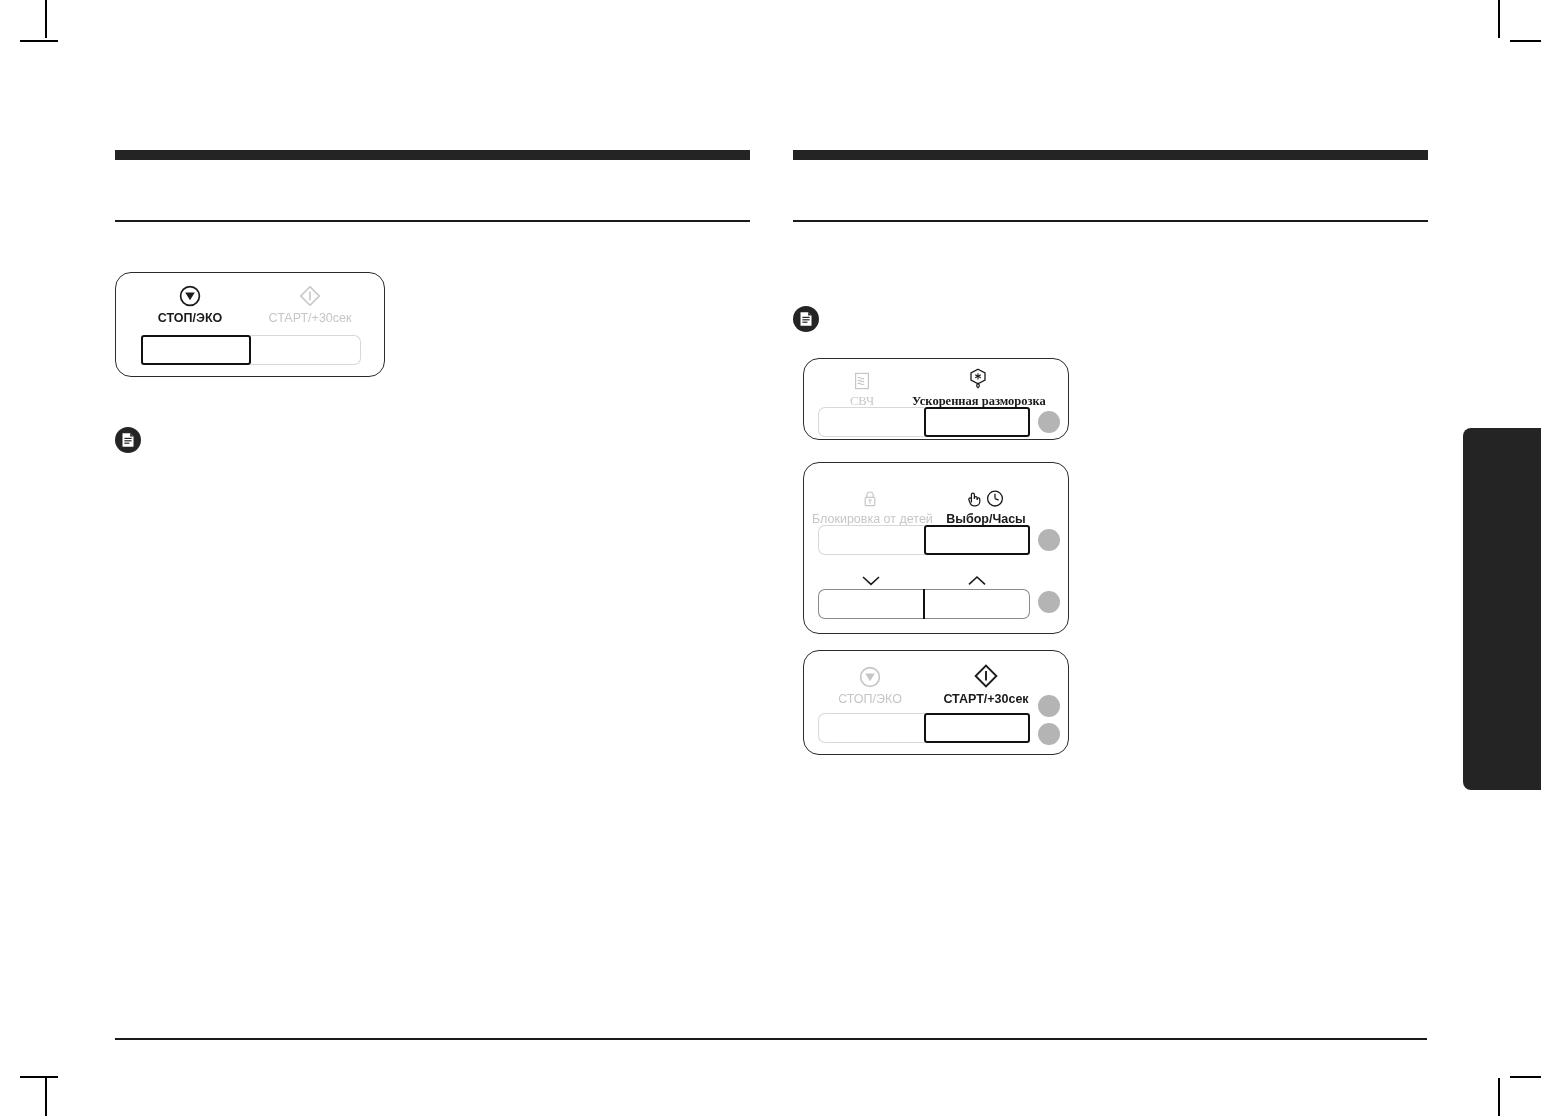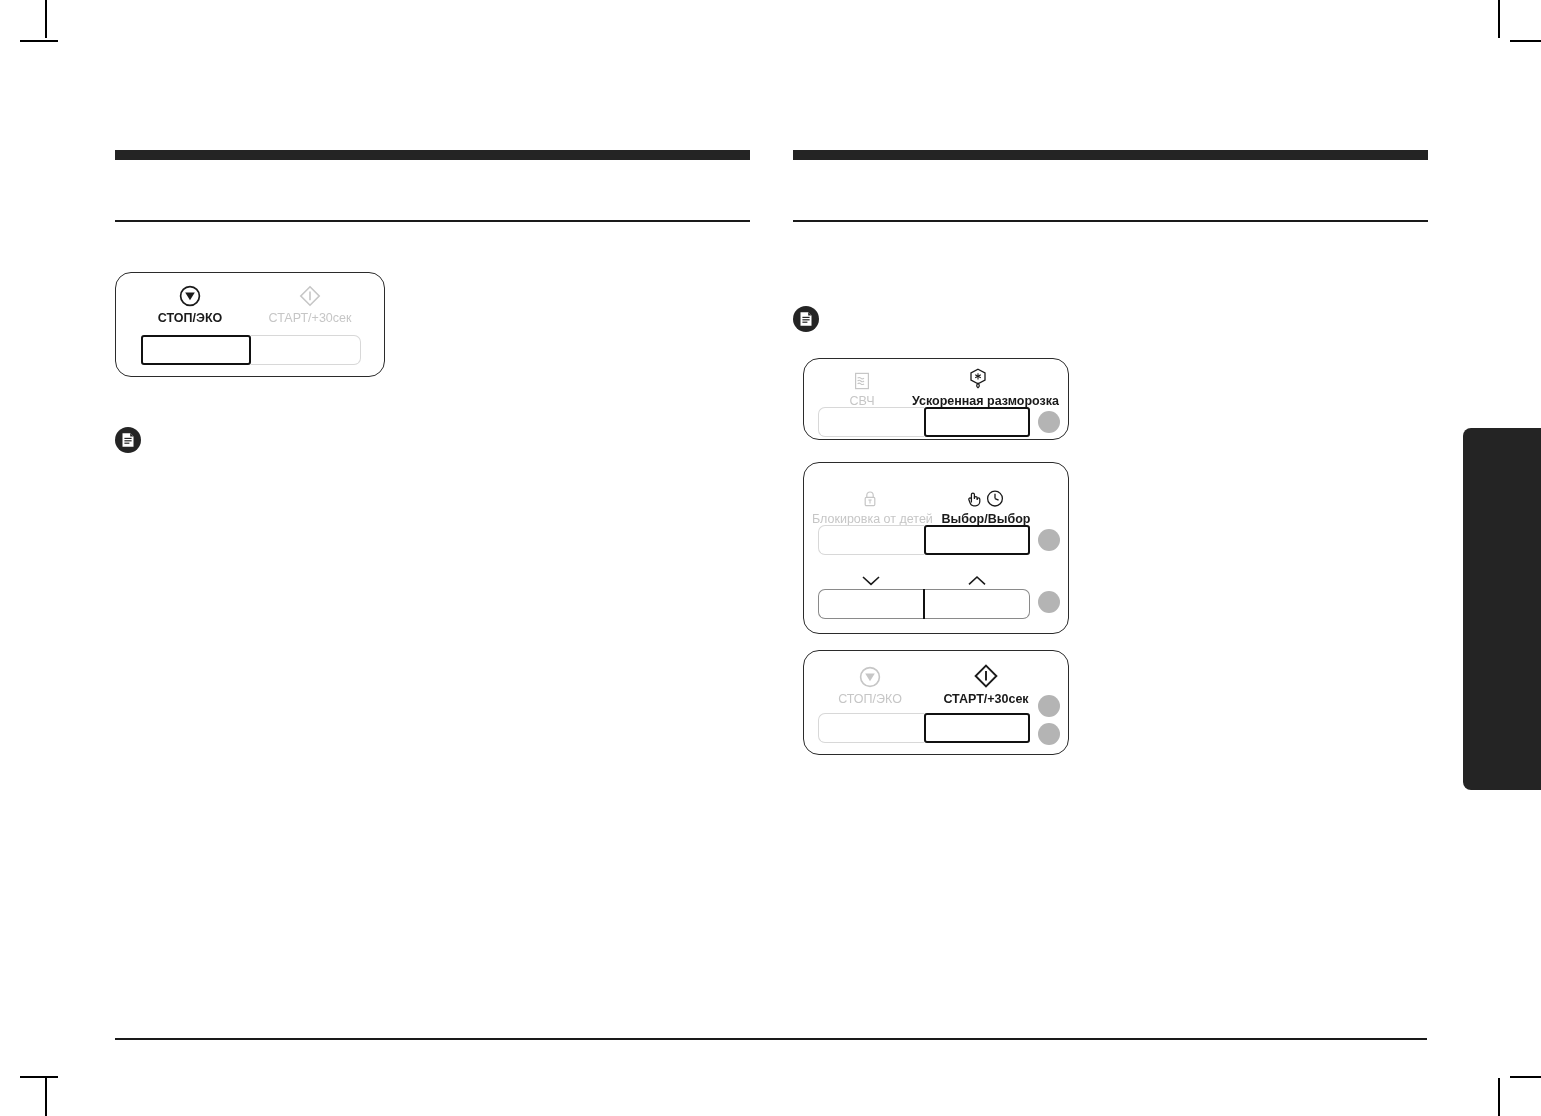--- a/index.html
+++ b/index.html
@@ -146,21 +146,21 @@
         <path d="M1.5 1.2 H9.2 L12.5 4.4 V14.8 H1.5 Z" fill="#ffffff"></path>
         <path d="M9.2 1.2 L12.5 4.4 H9.2 Z" fill="#242424"></path>
         <line x1="3.4" y1="6.4" x2="10.6" y2="6.4" stroke="#242424" stroke-width="1.2"></line>
         <line x1="3.4" y1="8.8" x2="10.6" y2="8.8" stroke="#242424" stroke-width="1.2"></line>
         <line x1="3.4" y1="11.2" x2="8.4" y2="11.2" stroke="#242424" stroke-width="1.2"></line>
       </svg>
     </div>
     <div class="note-text"></div>
   </div>
 
-  <div class="panel" style="margin-top:26px;margin-left:10px;width:266px;height:82px;">
+  <div class="panel" style="margin-top:26px;margin-left:10px;width:266px;height:82px;font-family:Liberation Serif, serif;">
     <div class="panel-inner">
 
       <div class="keylabelrow" style="left:8px;top:6px;width:232px;">
         <div style="width:100px;">
           <div class="icon-wrap">
             <svg width="18" height="20" viewBox="0 0 18 20">
               <rect x="2.6" y="2.4" width="12.8" height="15.2" fill="none" stroke="#c6c6c6" stroke-width="1.2"></rect>
               <path d="M4.6 7.2 q1.6 -1.4 3.2 0 t3.2 0" fill="none" stroke="#c6c6c6" stroke-width="1.1"></path>
               <path d="M4.6 10 q1.6 -1.4 3.2 0 t3.2 0" fill="none" stroke="#c6c6c6" stroke-width="1.1"></path>
               <path d="M4.6 12.8 q1.6 -1.4 3.2 0 t3.2 0" fill="none" stroke="#c6c6c6" stroke-width="1.1"></path>
@@ -215,21 +215,21 @@
               <g stroke="#1a1a1a" stroke-width="1.25" fill="none">
                 <path d="M7.4 15.4 V7.6 a1.5 1.5 0 0 1 3 0 V12"></path>
                 <path d="M10.4 11 a1.4 1.4 0 0 1 2.8 0 V13"></path>
                 <path d="M13.2 12.2 a1.3 1.3 0 0 1 2.6 0 V14.6 a4.2 4.2 0 0 1 -4.2 4.2 H9.6 a3.6 3.6 0 0 1 -3.4 -2.6 L4.8 12.6 a1.3 1.3 0 0 1 2.3 -1.1"></path>
               </g>
               <circle cx="31" cy="11.6" r="7.4" fill="none" stroke="#1a1a1a" stroke-width="1.3"></circle>
               <line x1="31" y1="6.8" x2="31" y2="11.6" stroke="#1a1a1a" stroke-width="1.3"></line>
               <line x1="31" y1="11.6" x2="34.6" y2="13.2" stroke="#1a1a1a" stroke-width="1.3"></line>
             </svg>
           </div>
-          <div class="key-label on">Выбор/Выбор</div>
+          <div class="key-label on">Выбор/Часы</div>
         </div>
       </div>
 
       <div class="keyrow" style="left:14px;top:62px;width:212px;">
         <div class="bar left" style="width:106px;"></div>
         <div class="bar sel" style="width:106px;"></div>
       </div>
 
       <div class="dot" style="left:234px;top:66px;"></div>
 

